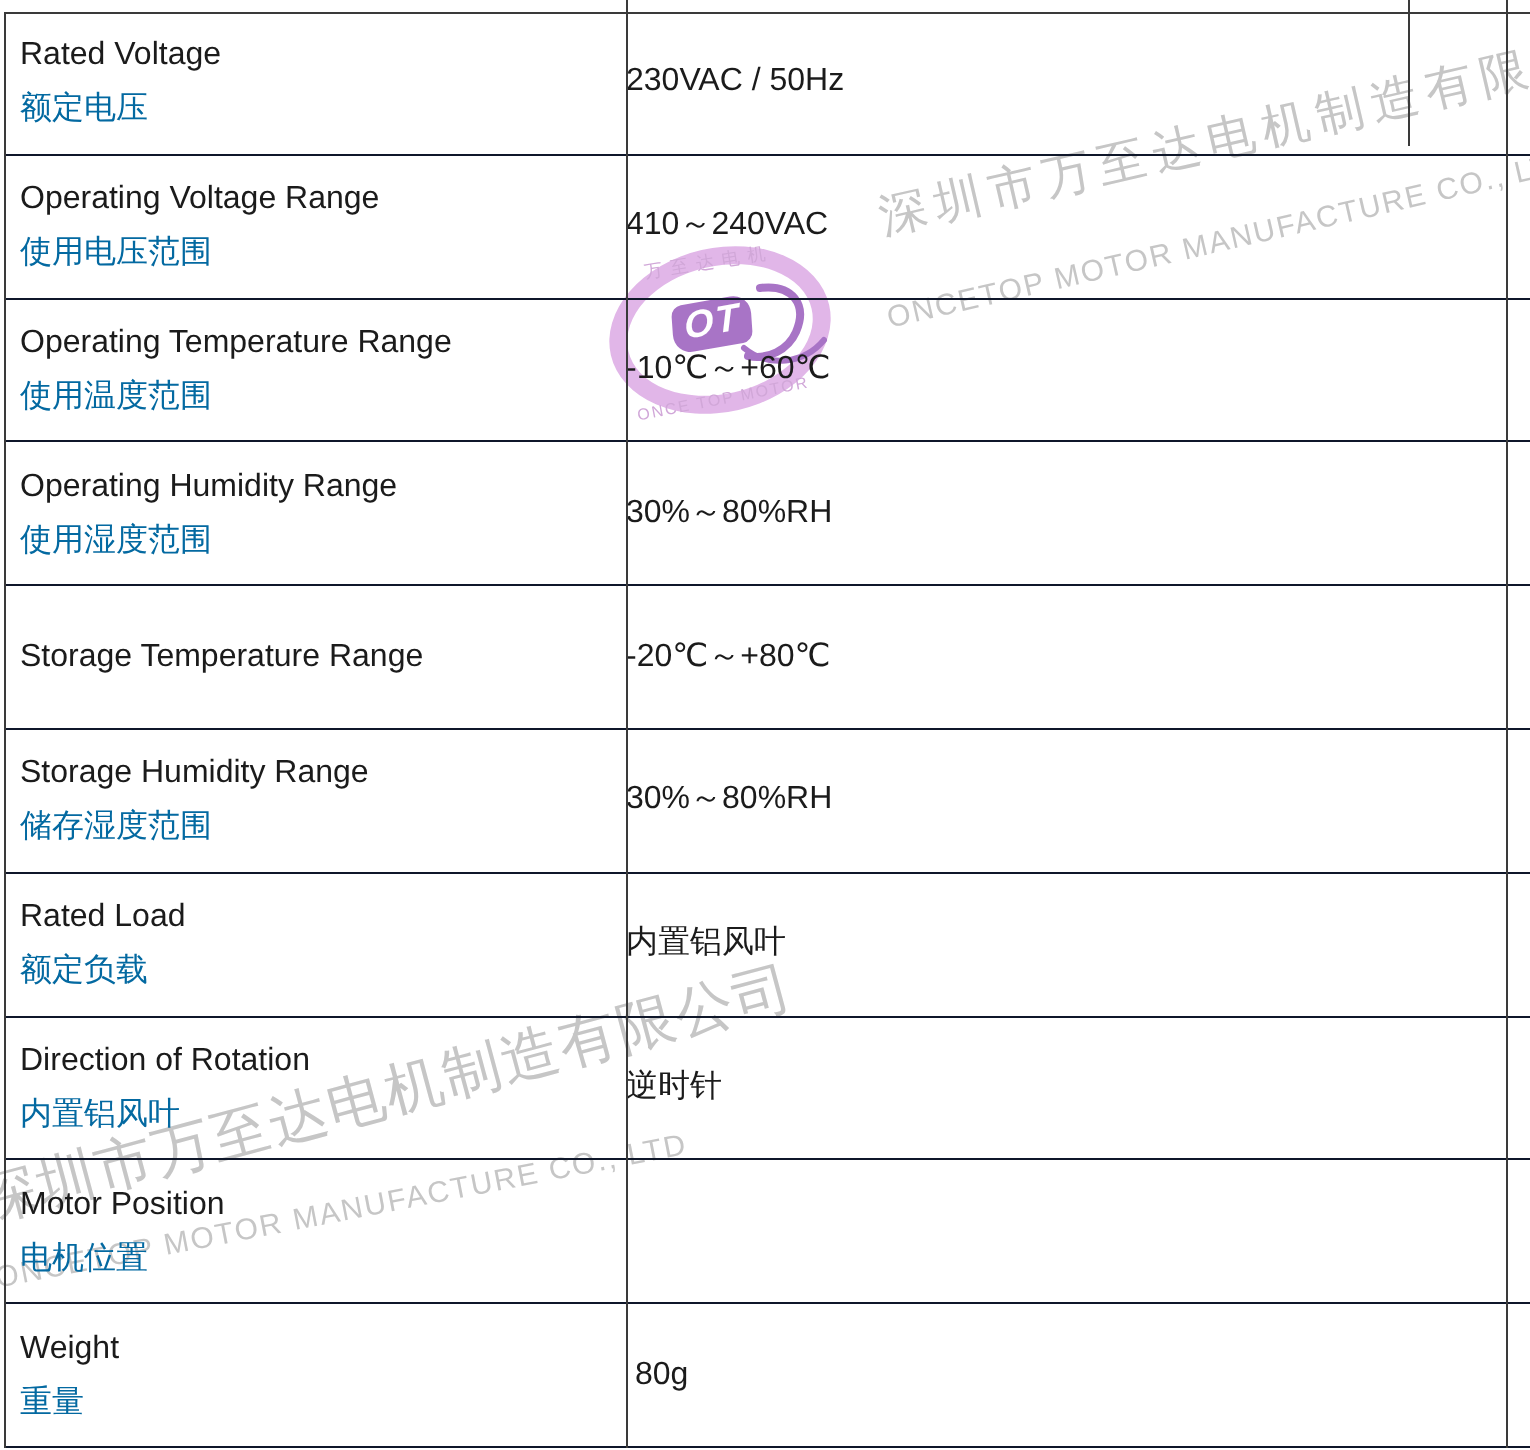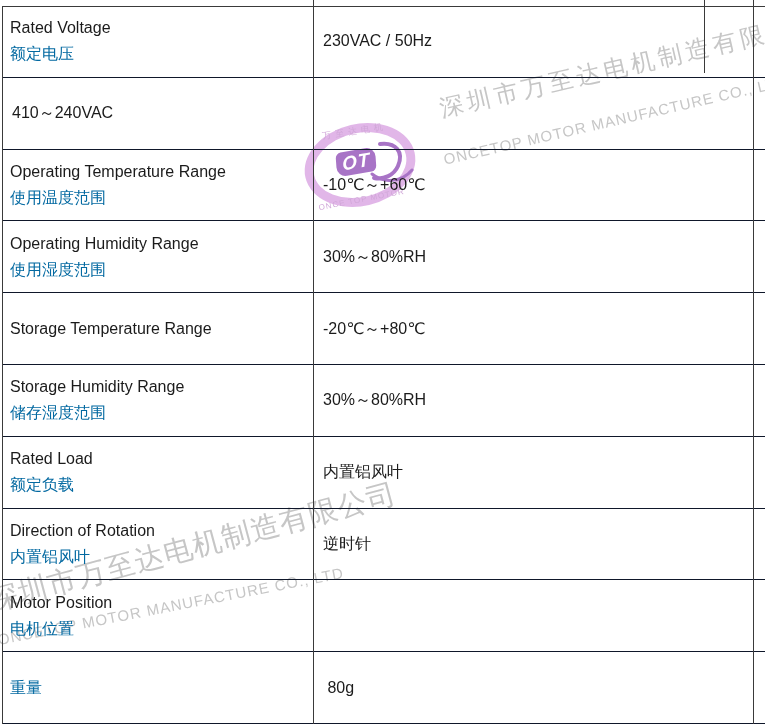--- a/index.html
+++ b/index.html
@@ -96,21 +96,21 @@
   }
   .label-cell {
     width: 303px;
     padding-left: 8px;
     display: flex;
     flex-direction: column;
     justify-content: center;
   }
   .value-cell {
     width: 430px;
-    padding-left: 10px;
+    padding-left: 0;
     display: flex;
     flex-direction: column;
     justify-content: center;
   }
   .stub-cell { flex: 1; }
   .label-en {
     font-size: 16px;
     line-height: 26px;
     color: #1b1b1b;
     white-space: pre;
@@ -166,20 +166,24 @@
     <div class="label-cell">
       <div class="label-en">Rated Voltage</div>
       <div class="label-zh">额定电压</div>
     </div>
     <div class="value-cell">
         <div>230VAC / 50Hz</div>
       </div>
     <div class="stub-cell"></div>
   </div>
     <div class="row">
+    <div class="label-cell">
+      <div class="label-en">Operating Voltage Range</div>
+      <div class="label-zh">使用电压范围</div>
+    </div>
     <div class="value-cell">
         <div>410～240VAC</div>
       </div>
     <div class="stub-cell"></div>
   </div>
     <div class="row">
     <div class="label-cell">
       <div class="label-en">Operating Temperature Range</div>
       <div class="label-zh">使用温度范围</div>
     </div>
@@ -241,20 +245,21 @@
     <div class="label-cell">
       <div class="label-en">Motor Position</div>
       <div class="label-zh">电机位置</div>
     </div>
     <div class="value-cell">
       </div>
     <div class="stub-cell"></div>
   </div>
     <div class="row">
     <div class="label-cell">
+      <div class="label-en">Weight</div>
       <div class="label-zh">重量</div>
     </div>
     <div class="value-cell">
         <div> 80g</div>
       </div>
     <div class="stub-cell"></div>
   </div>
   </div>
 
 <div class="hline" id="line-top"></div>

